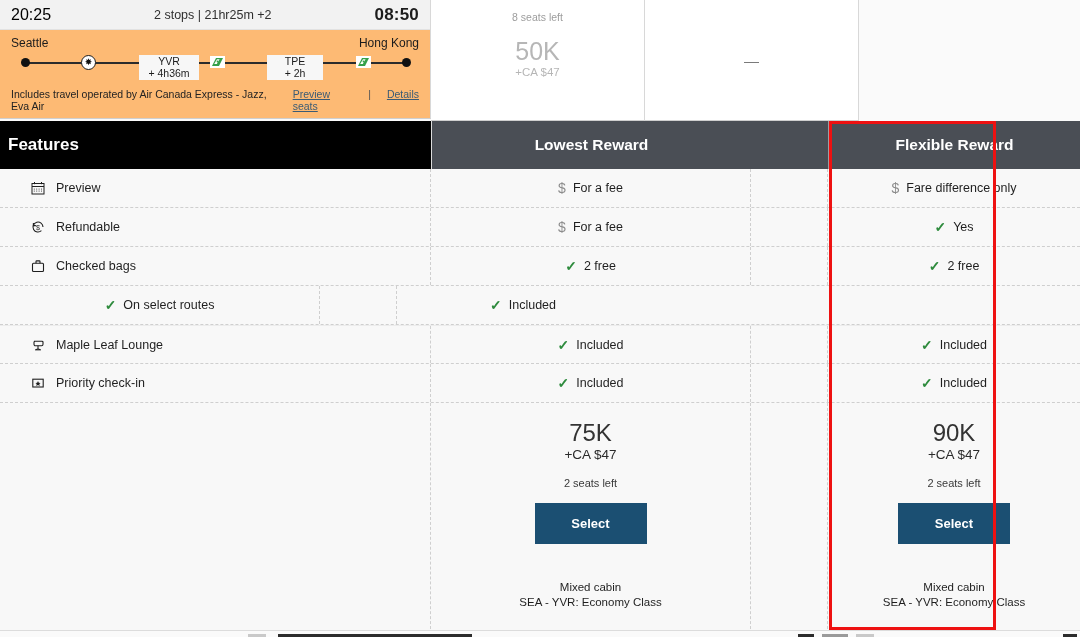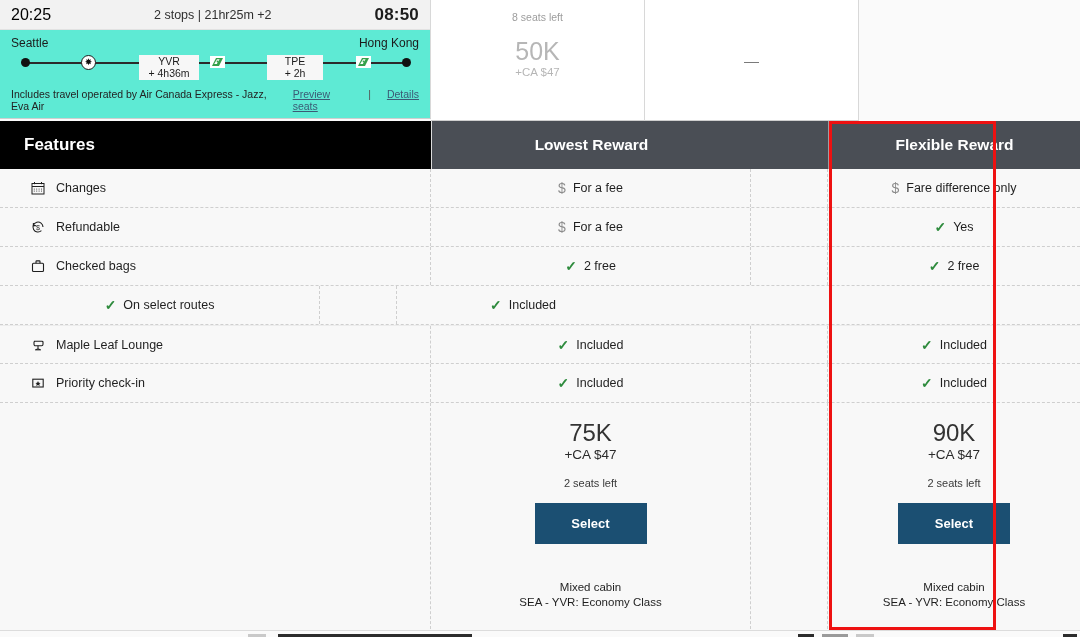--- a/index.html
+++ b/index.html
@@ -8,21 +8,21 @@
     background: #ffffff;
     font-family: "Liberation Sans", sans-serif;
     overflow: hidden;
   }
   .page { position: relative; width: 1080px; height: 637px; background:#fafafa; }
 
   
   .top-strip { position:absolute; left:0; top:0; width:1080px; height:121px; display:flex; }
 
   .itin-card {
-    width:431px; height:119px; background:#5eead4;
+    width:431px; height:119px; background:#fdba74;
     border-right:1px solid #d8d8d8; border-bottom:1px solid #cfcfcf;
     position:relative;
   }
   .itin-head {
     height:30px; display:flex; align-items:center; justify-content:space-between;
     padding:0 11px; border-bottom:1px solid #e2e2e2; background:#f2f2f2;
   }
   .itin-time { font-size:17px; font-weight:bold; color:#1c1c1c; letter-spacing:.2px; }
   .itin-mid { font-size:12.5px; color:#303030; }
 
@@ -77,21 +77,21 @@
     display:flex; align-items:center; justify-content:center;
     font-size:14px; font-weight:bold; border-bottom:1px solid #cfcfcf;
   }
 
   
   .cmp { position:absolute; left:0; top:121px; width:1080px; height:516px; }
 
   .cmp-head { display:flex; height:48px; }
   .head-features {
     width:431px; background:#000; color:#fff; display:flex; align-items:center;
-    padding-left:24px; font-size:17px; font-weight:bold;
+    padding-left:8px; font-size:17px; font-weight:bold;
   }
   .head-fare {
     background:#4a4e55; color:#fff; display:flex; align-items:center; justify-content:center;
     font-size:15.5px; font-weight:bold; border-left:1px solid #dcdcdc;
   }
   .head-fare.lowest { width:320px; }
   .head-gap { width:77px; background:#4a4e55; }
   .head-fare.flex { width:252px; border-left:1px solid #9b9fa4; }
 
   .rows { position:relative; }
@@ -249,21 +249,21 @@
               <rect x="1" y="2.5" width="12" height="10.5" fill="none" stroke="#1f1f1f" stroke-width="1"></rect>
               <line x1="1" y1="5.5" x2="13" y2="5.5" stroke="#1f1f1f" stroke-width="1"></line>
               <line x1="3.5" y1="1" x2="3.5" y2="3.2" stroke="#1f1f1f" stroke-width="1"></line>
               <line x1="10.5" y1="1" x2="10.5" y2="3.2" stroke="#1f1f1f" stroke-width="1"></line>
               <line x1="3.3" y1="7.6" x2="3.3" y2="11.6" stroke="#1f1f1f" stroke-width=".8" stroke-dasharray="1 1"></line>
               <line x1="5.7" y1="7.6" x2="5.7" y2="11.6" stroke="#1f1f1f" stroke-width=".8" stroke-dasharray="1 1"></line>
               <line x1="8.1" y1="7.6" x2="8.1" y2="11.6" stroke="#1f1f1f" stroke-width=".8" stroke-dasharray="1 1"></line>
               <line x1="10.5" y1="7.6" x2="10.5" y2="11.6" stroke="#1f1f1f" stroke-width=".8" stroke-dasharray="1 1"></line>
             </svg>
           </span>
-          <span>Changes</span>
+          <span>Preview</span>
         </div>
         <div class="cell-val lowest">
           <span class="mark dollar">$</span>
           <span>For a fee</span>
         </div>
         <div class="cell-spacer"></div>
         <div class="cell-val flex">
           <span class="mark dollar">$</span>
           <span>Fare difference only</span>
         </div>

